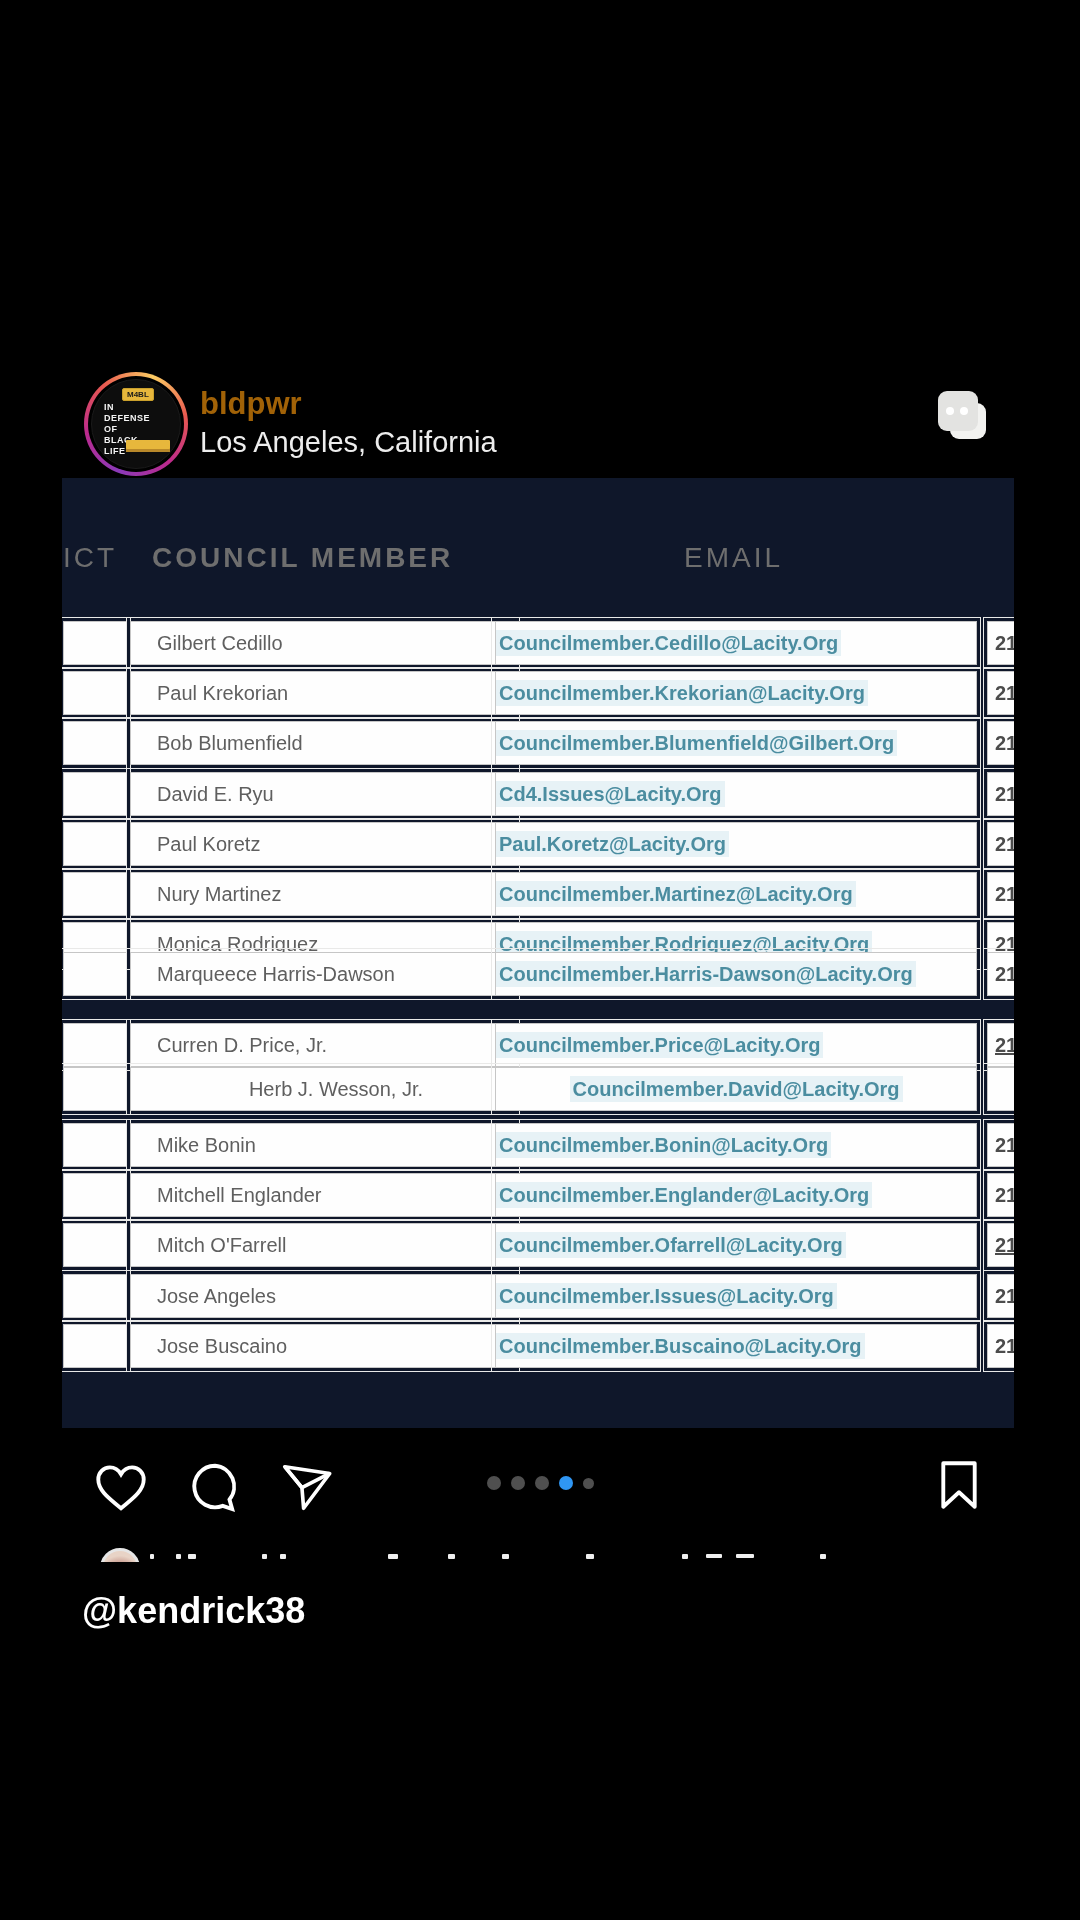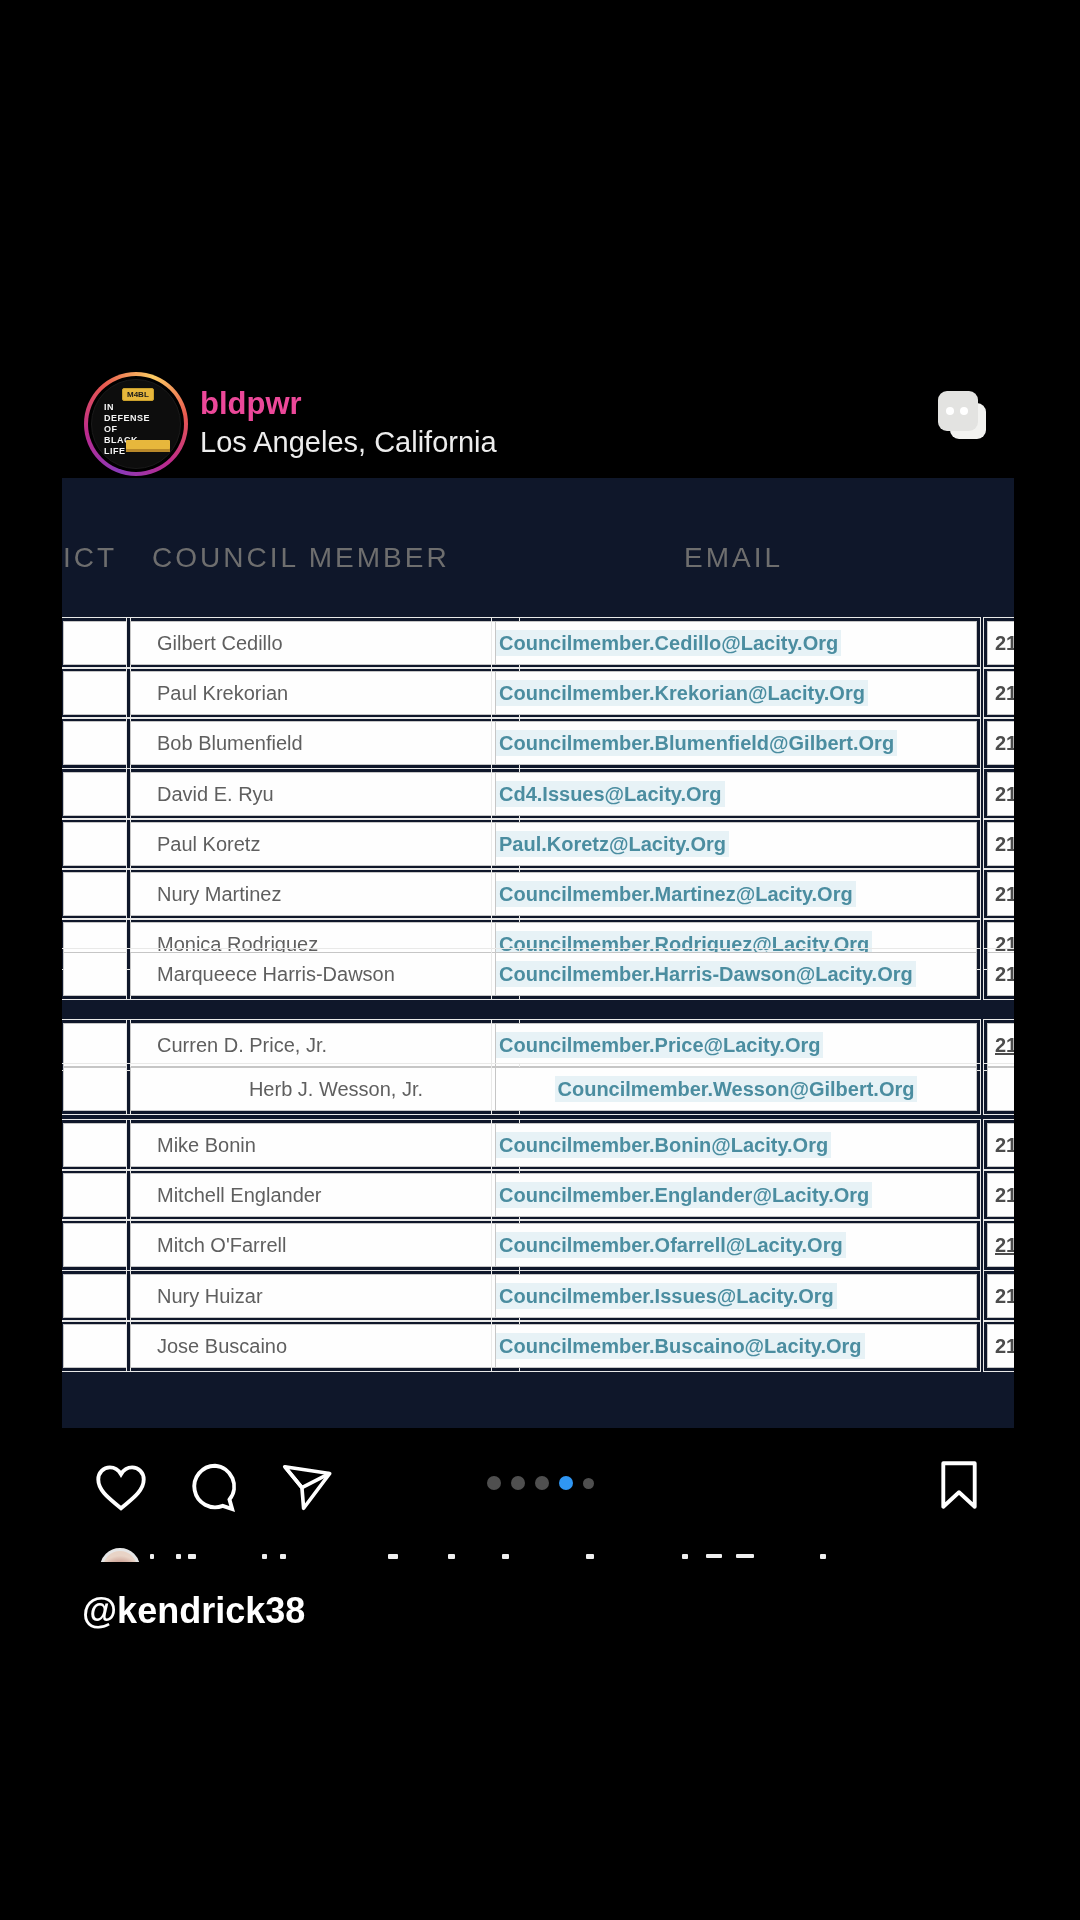--- a/index.html
+++ b/index.html
@@ -14,35 +14,35 @@
   .avatar-gap{width:96px;height:96px;border-radius:50%;background:#000;
     display:flex;align-items:center;justify-content:center;}
   .avatar-inner{width:88px;height:88px;border-radius:50%;background:#0d0d0d;position:relative;
     overflow:hidden;border:1px solid #1a1a1a;}
   .avatar-badge{position:absolute;left:30px;top:8px;background:#e7b73c;color:#1a1a1a;
     font-size:8px;font-weight:bold;padding:1px 4px;border-radius:2px;border:1px solid #caa02c;}
   .avatar-lines{position:absolute;left:12px;top:22px;color:#f4f4f4;font-size:9px;
     font-weight:bold;line-height:11px;letter-spacing:.5px;}
   .avatar-strip{position:absolute;left:34px;top:60px;width:44px;height:12px;background:#e7b73c;
     border-radius:1px;box-shadow:inset 0 -3px 0 #b8882a;}
-  .username{left:200px;top:386px;color:#ec4899;font-size:31px;font-weight:700;}
+  .username{left:200px;top:386px;color:#a16207;font-size:31px;font-weight:700;}
   .location{left:200px;top:426px;color:#ededed;font-size:29px;font-weight:400;}
   .carousel-icon{left:938px;top:391px;width:52px;height:52px;}
   .carousel-back{position:absolute;left:12px;top:12px;width:36px;height:36px;border-radius:9px;
     background:#f2f2f0;}
   .carousel-front{position:absolute;left:0;top:0;width:40px;height:40px;border-radius:9px;
     background:#e3e3e1;}
   .carousel-front i{position:absolute;top:16px;width:8px;height:8px;border-radius:50%;background:#fff;}
   .carousel-front i:first-child{left:8px;} .carousel-front i:last-child{left:22px;}
 
   
   .photo{left:62px;top:478px;width:952px;height:950px;background:#0f172a;overflow:hidden;}
   .tbl-head{position:absolute;top:64px;color:#6e6e6e;font-size:28px;letter-spacing:3px;
     font-weight:400;white-space:nowrap;}
-  .h-district{left:1px;} .h-member{left:90px;} .h-email{left:622px;}
+  .h-district{left:1px;} .h-member{left:90px;font-weight:bold;} .h-email{left:622px;}
   .row{position:absolute;left:0;width:100%;height:43px;}
   .cell{position:absolute;top:0;height:42px;background:#fefefe;border:1px solid #c6c6c6;
     outline:1px solid #e9e9e8;outline-offset:3px;line-height:42px;white-space:nowrap;overflow:hidden;}
   .c-district{left:1px;width:62px;}
   .c-member{left:68px;width:358px;color:#5f5f5f;font-size:20px;padding-left:26px;}
   .c-email{left:433px;width:480px;font-size:20px;padding-left:0;}
   .c-phone{left:925px;width:90px;color:#4c4c4c;font-size:20px;font-weight:700;padding-left:7px;}
   .email-text{color:#4b8da0;font-weight:700;background:#e7f2f6;padding:2px 3px;}
   .u{text-decoration:underline;}
 
@@ -174,21 +174,21 @@
     <div class="cell c-email">
       <span class="email-text">Councilmember.Price@Lacity.Org</span>
     </div>
     <div class="cell c-phone u">21</div>
   </div>
 
   <div class="row" style="top: 589px; text-align: center;">
     <div class="cell c-district"></div>
     <div class="cell c-member">Herb J. Wesson, Jr.</div>
     <div class="cell c-email">
-      <span class="email-text">Councilmember.Wesson@Gilbert.Org</span>
+      <span class="email-text">Councilmember.David@Lacity.Org</span>
     </div>
     <div class="cell c-phone">21</div>
   </div>
 
   <div class="row" style="top: 645px;">
     <div class="cell c-district"></div>
     <div class="cell c-member">Mike Bonin</div>
     <div class="cell c-email">
       <span class="email-text">Councilmember.Bonin@Lacity.Org</span>
     </div>
@@ -208,21 +208,21 @@
     <div class="cell c-district"></div>
     <div class="cell c-member">Mitch O'Farrell</div>
     <div class="cell c-email">
       <span class="email-text">Councilmember.Ofarrell@Lacity.Org</span>
     </div>
     <div class="cell c-phone u">21</div>
   </div>
 
   <div class="row" style="top: 795.6px;">
     <div class="cell c-district"></div>
-    <div class="cell c-member">Nury Huizar</div>
+    <div class="cell c-member">Jose Angeles</div>
     <div class="cell c-email">
       <span class="email-text">Councilmember.Issues@Lacity.Org</span>
     </div>
     <div class="cell c-phone">21</div>
   </div>
 
   <div class="row" style="top: 845.8px;">
     <div class="cell c-district"></div>
     <div class="cell c-member">Jose Buscaino</div>
     <div class="cell c-email">

